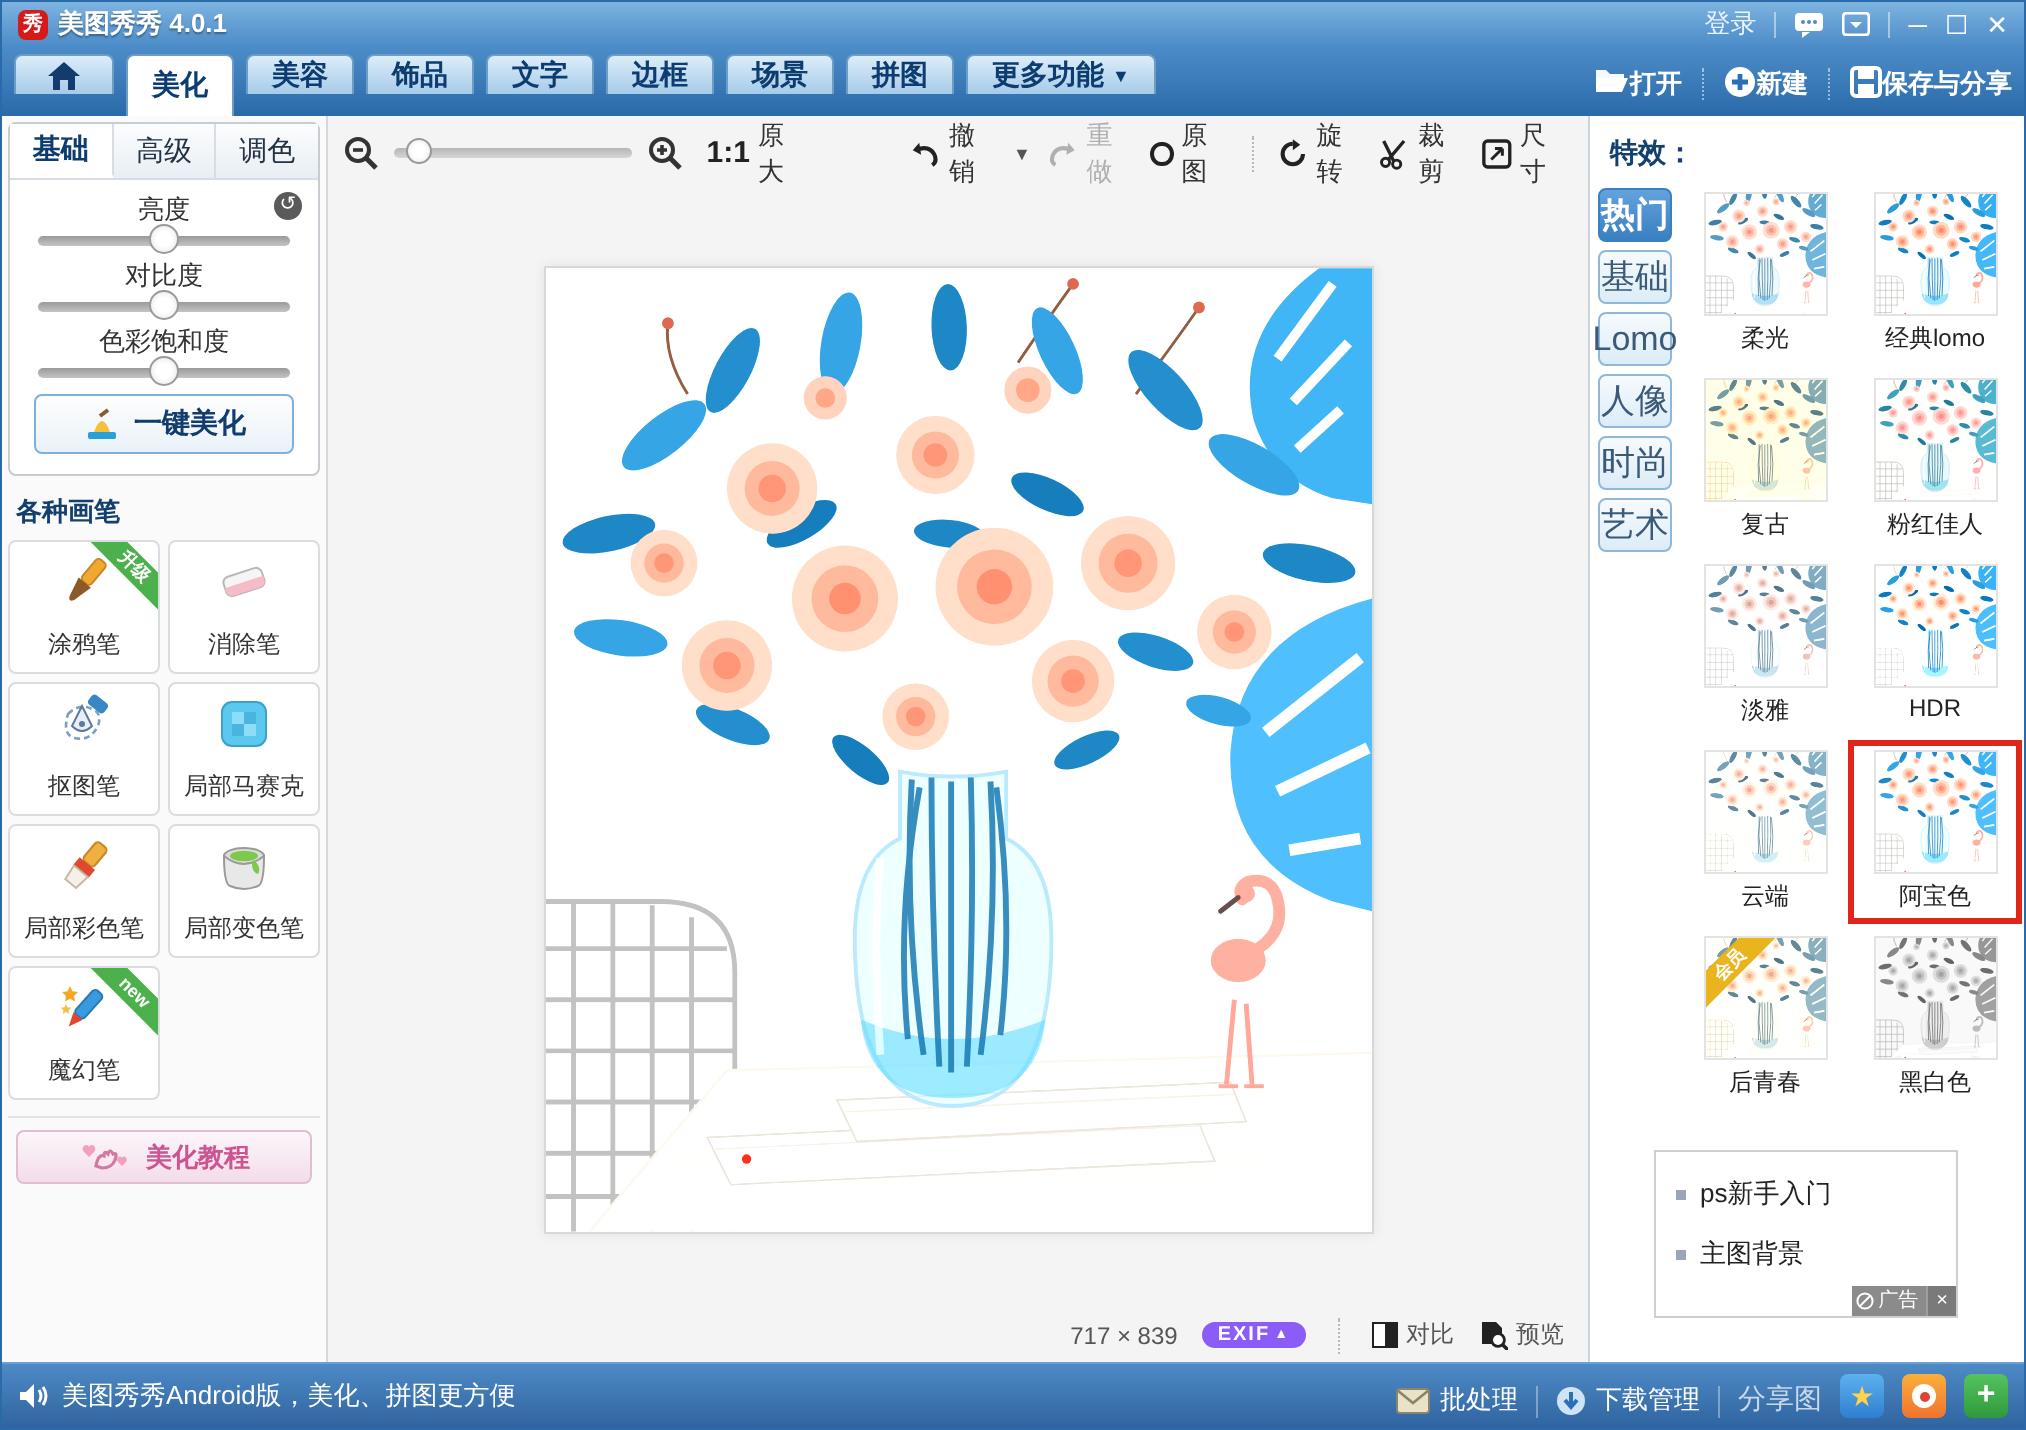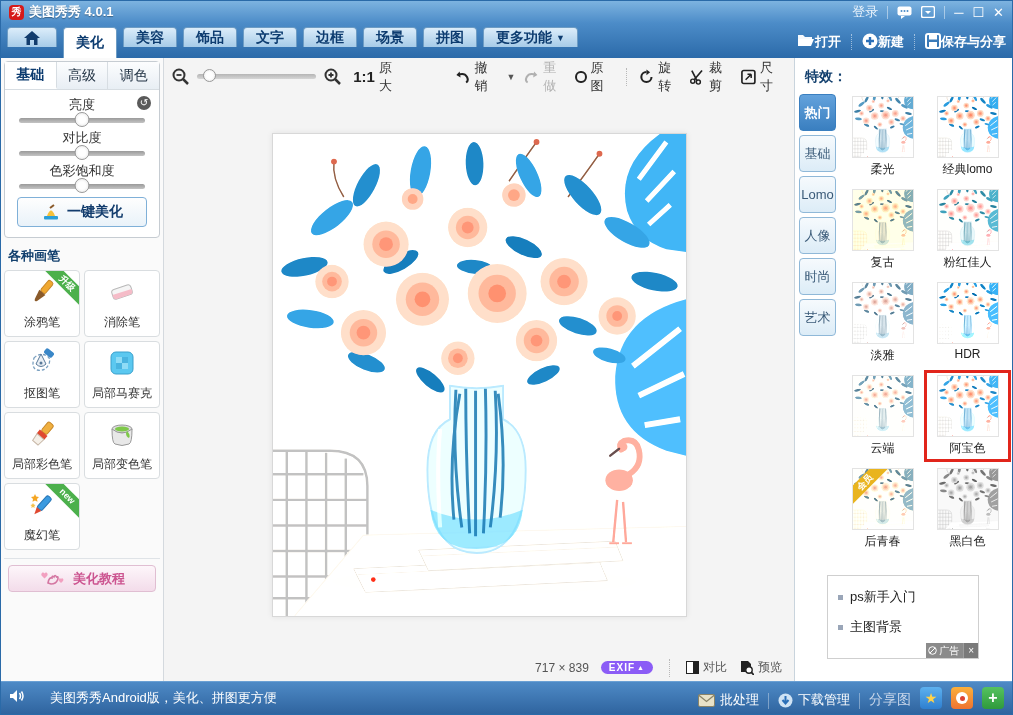--- a/index.html
+++ b/index.html
@@ -66,21 +66,21 @@
   .photo svg { display:block; }
   .canvas-footer { height:27px; display:flex; align-items:center; justify-content:flex-end; gap:12px; padding:0 12px; font-size:12px; color:#555; flex:0 0 auto; }
   .exif-badge { background:#8b5cf6; color:#fff; font-size:10px; font-weight:bold; border-radius:8px; padding:1px 8px; letter-spacing:1px; display:flex; align-items:center; gap:2px; }
   .cmp-icon { width:13px; height:13px; border:1px solid #222; background:linear-gradient(90deg,#fff 50%,#222 50%); }
 
   
   .right-panel { width:218px; flex:0 0 auto; background:#fff; border-left:1px solid #c9d4dd; padding:6px 4px 0 4px; position:relative; }
   .fx-title { font-size:14px; font-weight:bold; color:#13406e; margin:4px 0 8px 6px; }
   .fx-body { display:flex; }
   .fx-cats { width:37px; display:flex; flex-direction:column; gap:4px; flex:0 0 auto; }
-  .fx-cat { height:37px; border:1px solid #8fb8d8; border-radius:4px; background:linear-gradient(#f6fafd,#dcecf7); color:#3a5a78; font-size:13px; display:flex; align-items:center; justify-content:center; }
+  .fx-cat { height:27px; border:1px solid #8fb8d8; border-radius:4px; background:linear-gradient(#f6fafd,#dcecf7); color:#3a5a78; font-size:17px; display:flex; align-items:center; justify-content:center; }
   .fx-cat.active { background:linear-gradient(#63a2dc,#3a7fc0); color:#fff; font-weight:bold; border-color:#3a7fc0; }
   .fx-grid { flex:1; display:grid; grid-template-columns:1fr 1fr; column-gap:4px; row-gap:7px; padding-left:6px; align-content:start; }
   .fx-item { display:flex; flex-direction:column; align-items:center; padding:2px; }
   .fx-item.selected { outline:3px solid #e1251b; }
   .fx-thumb { width:62px; height:62px; overflow:hidden; background:#fff; border:1px solid #e3e3e3; position:relative; }
   .fx-thumb svg { display:block; }
   .fx-name { font-size:12px; color:#222; margin-top:3px; white-space:nowrap; }
   .fx-ribbon { position:absolute; top:7px; left:-15px; width:54px; transform:rotate(-45deg); color:#fff; font-size:9px; font-weight:bold; text-align:center; line-height:13px; z-index:2; }
   .fx-soft  { filter:brightness(1.06) saturate(0.95); }
   .fx-lomo  { filter:saturate(1.45) contrast(1.15); }
@@ -95,21 +95,21 @@
 
   .ad-box { position:absolute; left:32px; top:517px; width:152px; height:84px; border:1px solid #cfcfcf; background:#fff; padding:12px 10px 0 10px; }
   .ad-link { display:flex; align-items:center; gap:7px; font-size:13px; color:#222; margin-bottom:12px; }
   .ad-bullet { width:5px; height:5px; background:#9aa6b8; flex:0 0 auto; }
   .ad-badge { position:absolute; right:0; bottom:0; display:flex; align-items:center; background:#8b8b8b; color:#fff; font-size:10px; line-height:15px; }
   .ad-badge .lbl { padding:0 4px 0 2px; display:flex; align-items:center; gap:2px; }
   .ad-badge .x { background:#7a7a7a; padding:0 4px; border-left:1px solid #9d9d9d; }
 
   
   .statusbar { height:33px; background:linear-gradient(#4e8ac6,#2f649f); border-top:1px solid #6aa0d4; display:flex; align-items:center; padding:0 8px; color:#fff; font-size:13px; flex:0 0 auto; }
-  .sb-left { display:flex; gap:25px; }
+  .sb-left { display:flex; align-items:center; gap:6px; }
   .sb-right { margin-left:auto; display:flex; align-items:flex-end; gap:9px; }
   .sb-item { display:flex; align-items:center; gap:5px; }
   .sb-sep { width:1px; height:16px; background:rgba(255,255,255,.35); }
   .share-label { color:#c9d7ea; font-size:14px; }
   .share-icon { width:22px; height:22px; border-radius:4px; display:flex; align-items:center; justify-content:center; font-weight:bold; }
   .si-qzone { background:linear-gradient(#5db1ef,#2e7fd0); color:#ffd24a; font-size:14px; }
   .si-weibo { background:linear-gradient(#fbb03b,#ef7330); position:relative; }
   .si-weibo .eye { width:12px; height:12px; border-radius:50%; background:#fff; display:flex; align-items:center; justify-content:center; }
   .si-weibo .pupil { width:5px; height:5px; border-radius:50%; background:#d43; }
   .si-plus { background:linear-gradient(#55c25f,#2f9a3c); color:#fff; font-size:16px; }

